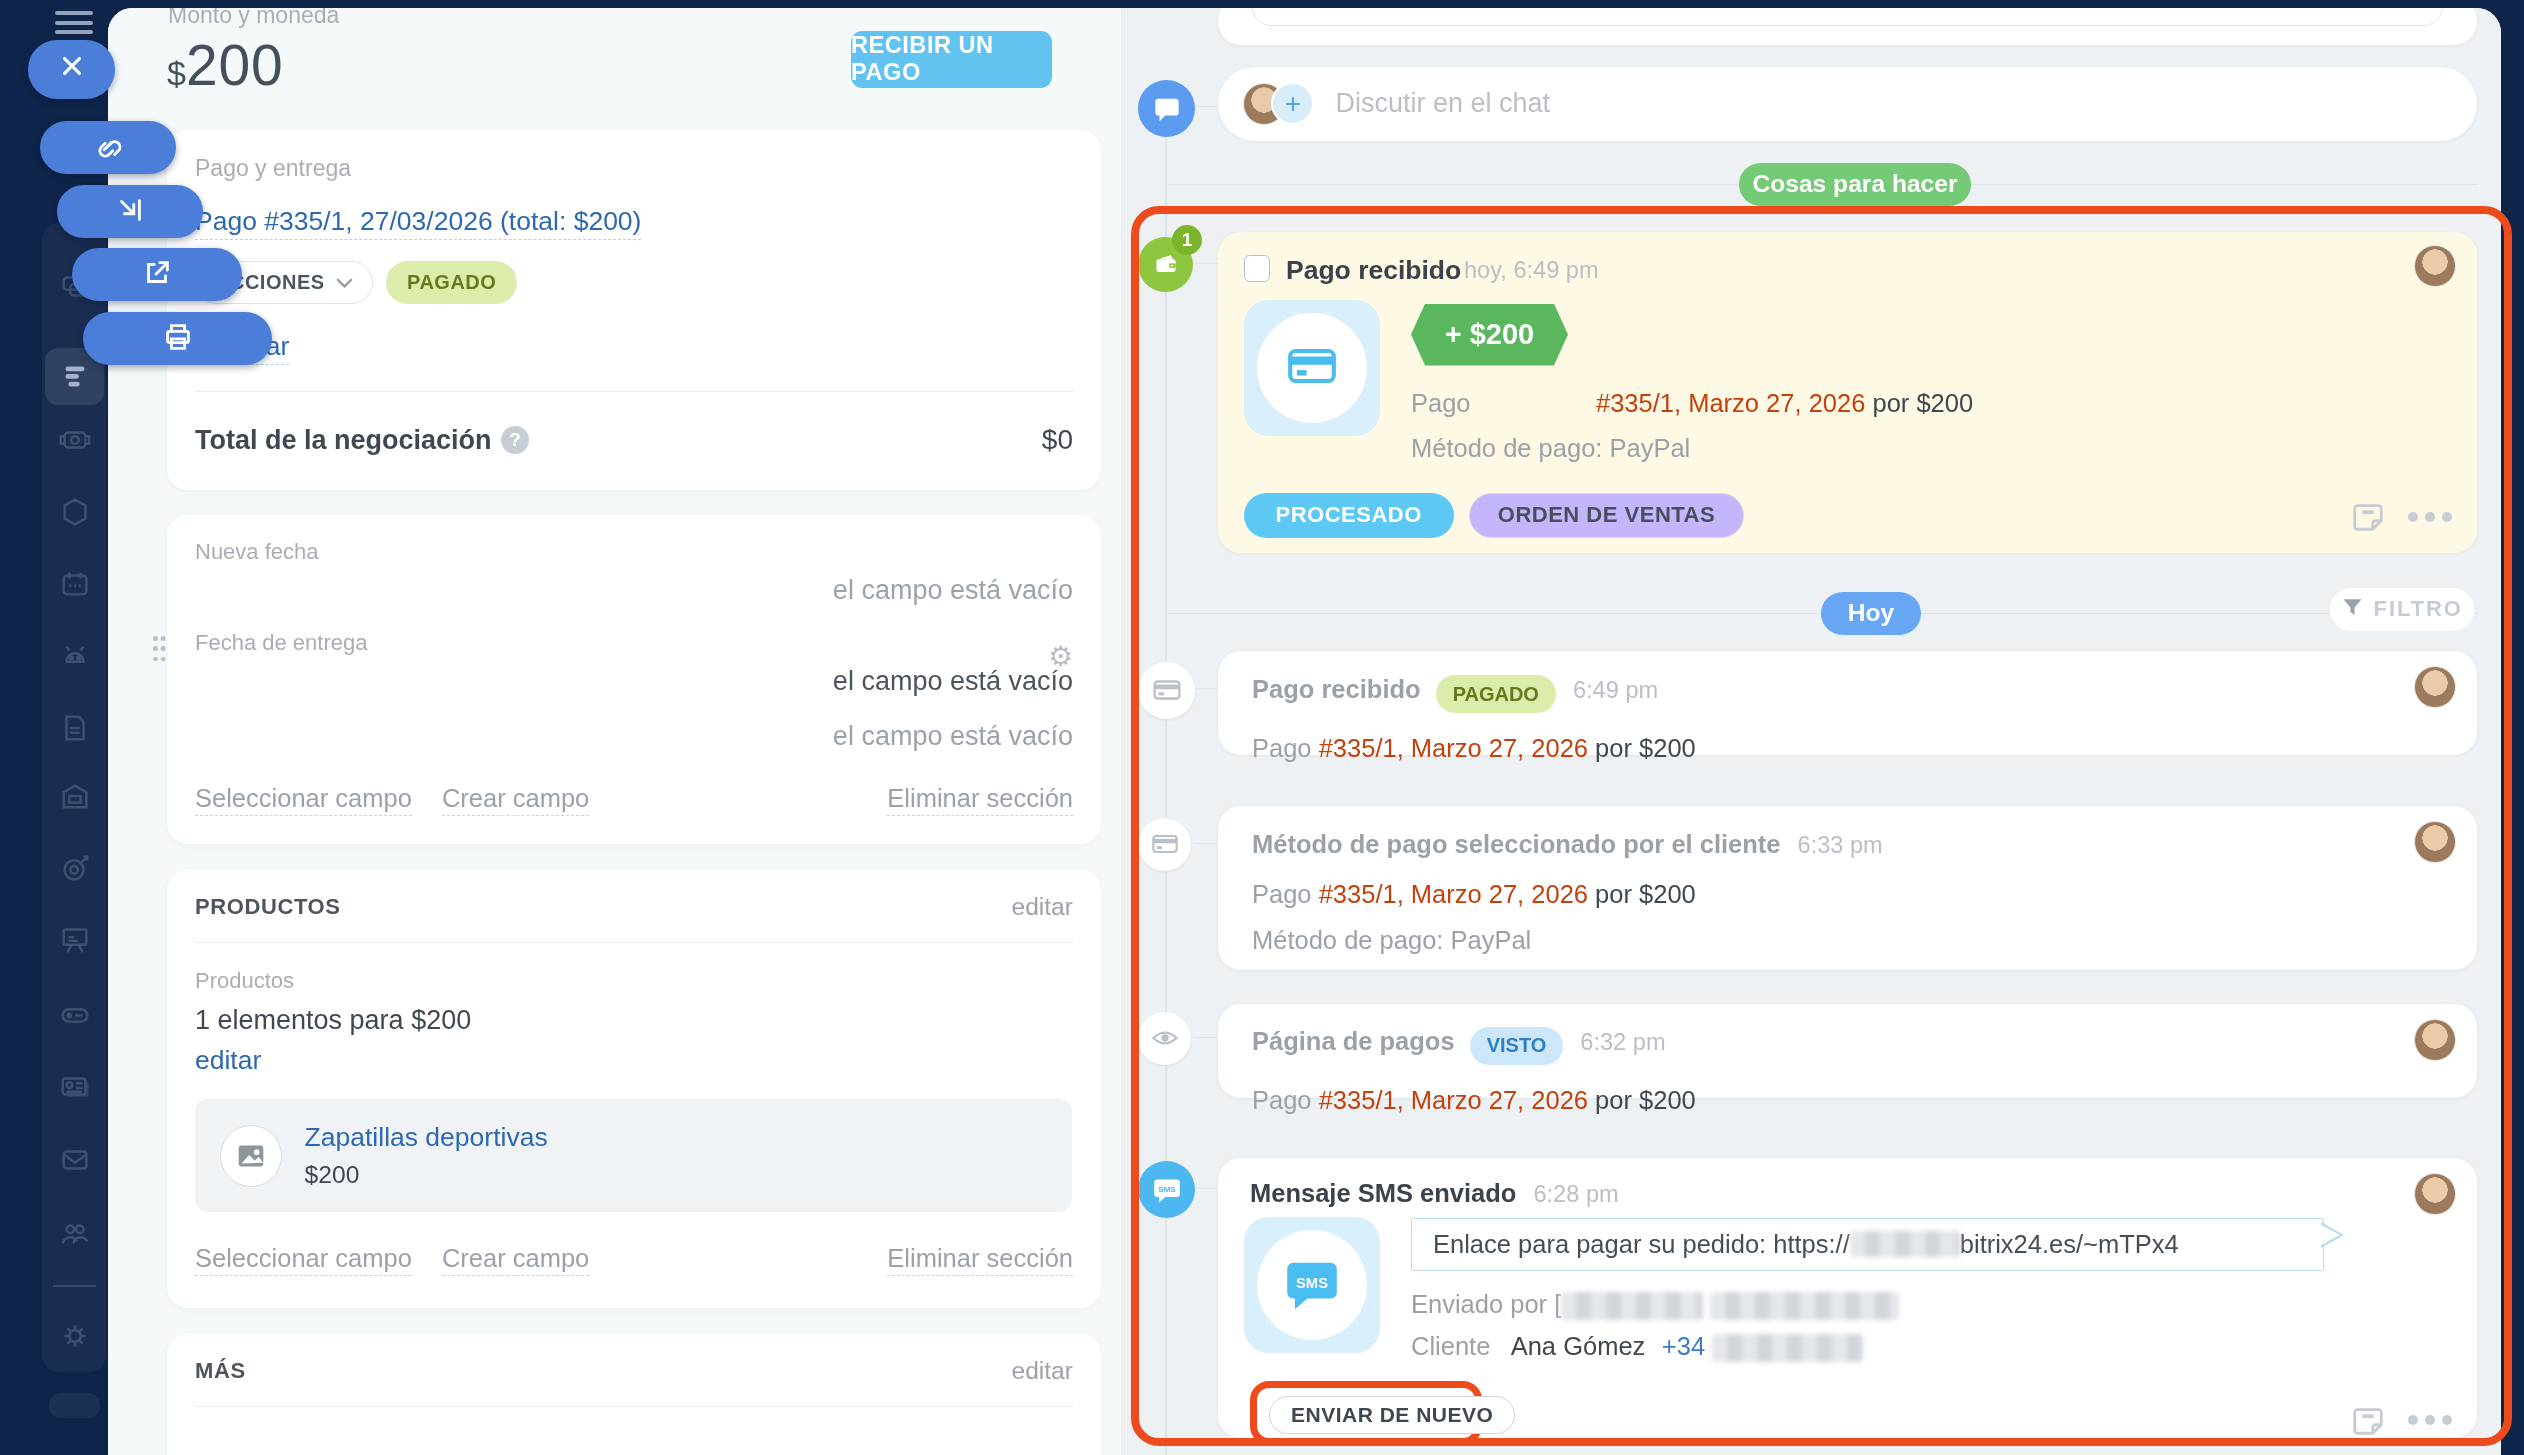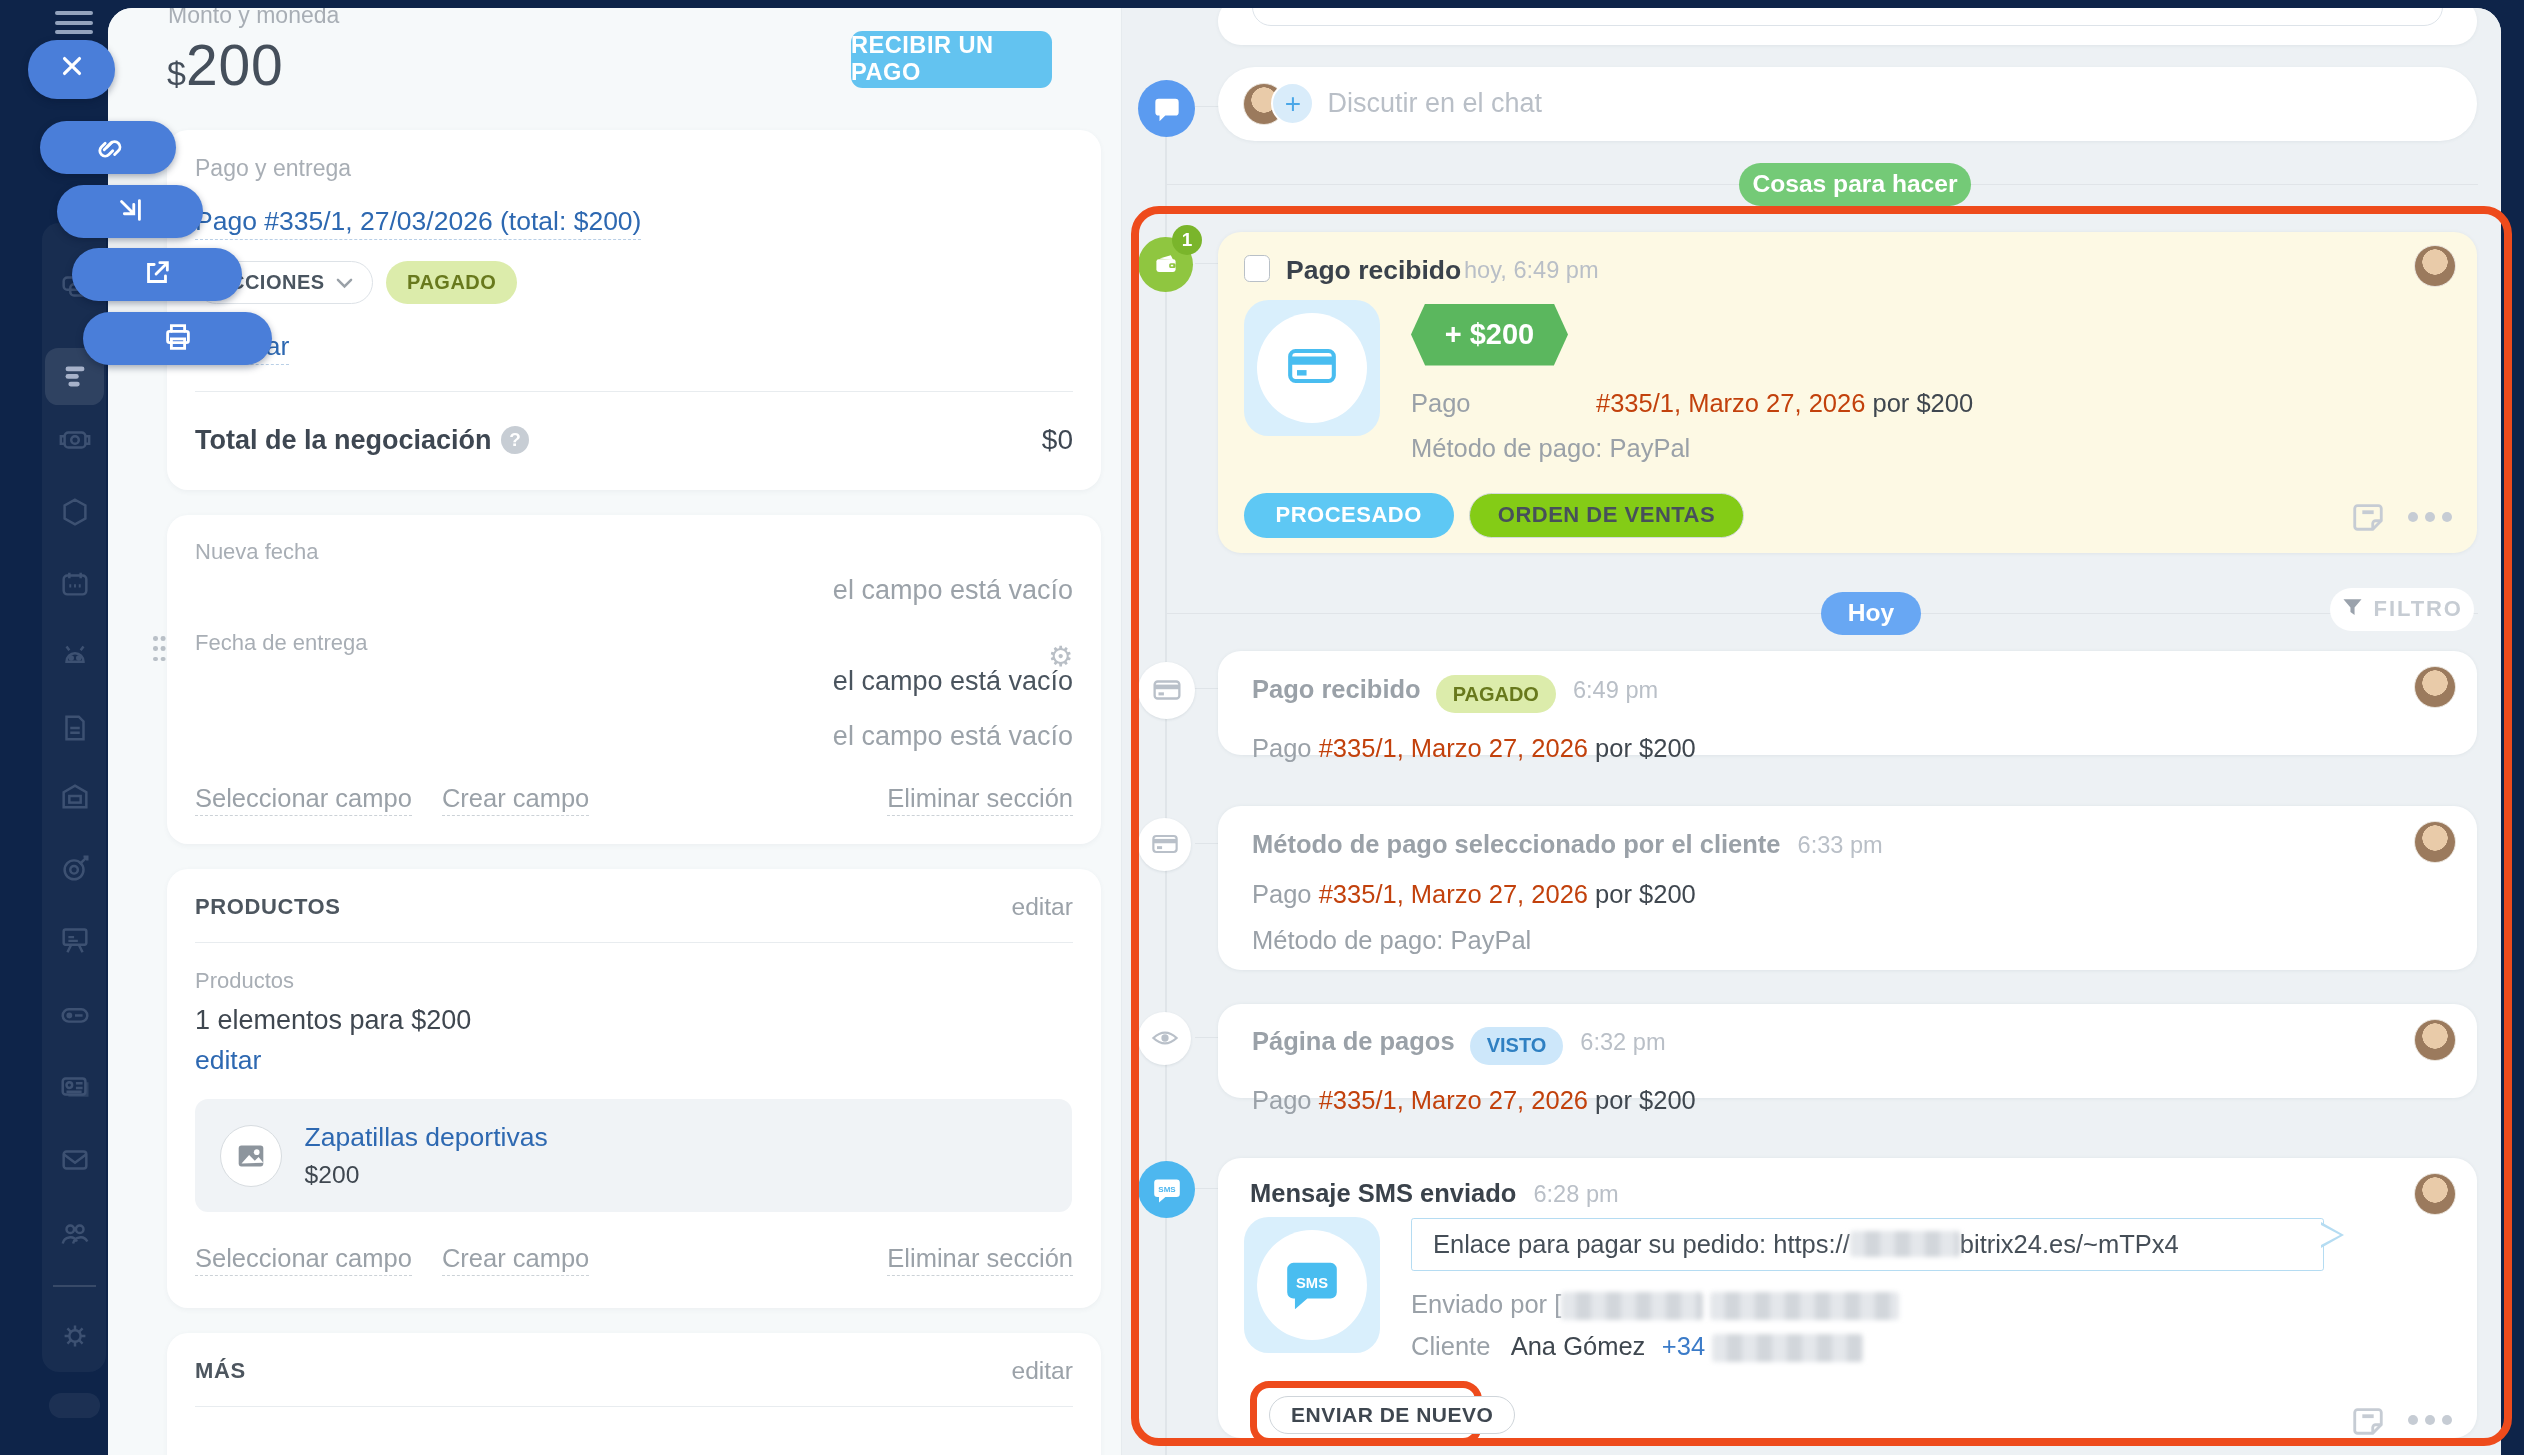--- a/index.html
+++ b/index.html
@@ -87,21 +87,21 @@
   .wallet-circle { background:#8fc640; }
   .counter-badge { position:absolute; left:34px; top:-11.3px; width:30px; height:30px; border-radius:50%; background:#7ab52b; color:#fff; font-size:19px; font-weight:bold; display:flex; align-items:center; justify-content:center; }
 
   .tcard { position:absolute; left:96px; width:1259px; background:#fff; border-radius:23px; box-shadow:0 0.9px 3.8px rgba(60,80,100,.07); }
   .top-cut-card { top:-9.4px; height:47px; }
   .top-cut-inner { position:absolute; left:34px; right:34px; top:-23px; height:51px; border:1.9px solid #dde3e9; border-radius:19px; }
   .chat-card { top:59px; height:74px; border-radius:37px; display:flex; align-items:center; padding:0 24.6px; }
   .avatar { border-radius:50%; background:radial-gradient(circle at 50% 40%, #e9cba9 0 40%, #9b7a5d 41% 100%); border:1.9px solid #e8e2da; }
   .av44 { width:42px; height:42px; }
   .plus-circle { width:43px; height:43px; border-radius:50%; background:#d9ecfa; color:#4aa7e8; font-size:28px; display:flex; align-items:center; justify-content:center; margin-left:-13.2px; border:2.8px solid #fff; }
-  .chat-input { border:none; outline:none; background:transparent; font-size:27px; color:#6b737b; margin-left:13px; width:1039px; font-family:inherit; }
+  .chat-input { border:none; outline:none; background:transparent; font-size:27px; color:#6b737b; margin-left:21px; width:1039px; font-family:inherit; }
   .chat-input::placeholder { color:#b9bfc7; }
 
   .h-divider { position:absolute; left:44px; height:1.9px; background:#e0e4e8; }
   .todo-pill { position:absolute; left:617px; top:155px; width:232px; height:43px; background:#74ca77; border-radius:22px; color:#fff; font-size:24.6px; font-weight:bold; display:flex; align-items:center; justify-content:center; z-index:4; }
   .hoy-pill { position:absolute; left:699px; top:584px; width:100px; height:43px; background:#68a7f3; border-radius:22px; color:#fff; font-size:24.6px; font-weight:bold; display:flex; align-items:center; justify-content:center; z-index:4; }
   .filtro-pill { position:absolute; left:1208px; top:580px; width:144px; height:43px; background:#fff; border-radius:22px; display:flex; align-items:center; justify-content:center; gap:9.4px; z-index:4; cursor:pointer; }
   .filtro-label { font-size:22px; font-weight:bold; color:#c6ccd3; letter-spacing:1.9px; }
 
   .pinned-card { top:224px; height:321px; background:#fdf9e4; }
   .checkbox { position:absolute; left:25.5px; top:23.6px; width:26.5px; height:26.5px; border:1.9px solid #b9c0c7; border-radius:5.7px; background:#fff; cursor:pointer; }
@@ -112,21 +112,21 @@
   .tile-inner { width:110px; height:110px; border-radius:50%; background:#fff; display:flex; align-items:center; justify-content:center; }
   .pin-tile { left:25.5px; top:68px; }
   .amount-badge { position:absolute; left:193px; top:72px; width:157px; height:62px; background:#5bb75e; color:#fff; font-size:29px; font-weight:bold; display:flex; align-items:center; justify-content:center; clip-path:polygon(9% 0,91% 0,100% 50%,91% 100%,9% 100%,0 50%); border-radius:13.2px; }
   .pay-row { position:absolute; left:193px; top:157px; font-size:25.5px; color:#9aa1a8; }
   .pay-row .lbl { display:inline-block; width:185px; color:#9aa1a8; }
   .tl-link { color:#c2410c; cursor:pointer; }
   .dark { color:#3f474f; }
   .method-row { position:absolute; left:193px; top:202px; font-size:25.5px; color:#9aa1a8; }
   .pin-buttons { position:absolute; left:25.5px; top:261px; display:flex; gap:15px; }
   .btn-processed { height:45px; padding:0 32px; background:#5ec8f4; border-radius:23px; color:#fff; font-weight:bold; font-size:22px; display:flex; align-items:center; letter-spacing:0.5px; cursor:pointer; }
-  .btn-salesorder { height:45px; padding:0 28px; background:#84cc16; border:1.9px solid #d5dade; border-radius:23px; color:#47505a; font-weight:bold; font-size:22px; display:flex; align-items:center; letter-spacing:0.5px; cursor:pointer; }
+  .btn-salesorder { height:45px; padding:0 28px; background:#c4b5fd; border:1.9px solid #d5dade; border-radius:23px; color:#47505a; font-weight:bold; font-size:22px; display:flex; align-items:center; letter-spacing:0.5px; cursor:pointer; }
   .note-ico { position:absolute; right:91px; cursor:pointer; }
   .dots-ico { position:absolute; right:24.6px; display:flex; gap:6.6px; cursor:pointer; }
   .dots-ico i { width:10.4px; height:10.4px; border-radius:50%; background:#c6ccd4; }
 
   .event-title { font-size:25.5px; font-weight:bold; color:#9aa1a8; }
   .event-title.darkt { color:#3a424b; }
   .event-time { font-size:23.6px; color:#b9bfc7; margin-left:17px; }
   .badge { display:inline-flex; align-items:center; height:38px; padding:0 17px; border-radius:19px; font-size:20px; font-weight:bold; margin-left:15px; vertical-align:middle; }
   .badge.paid { background:#dcecab; color:#68791d; }
   .badge.seen { background:#cde7fa; color:#2f80c2; }

